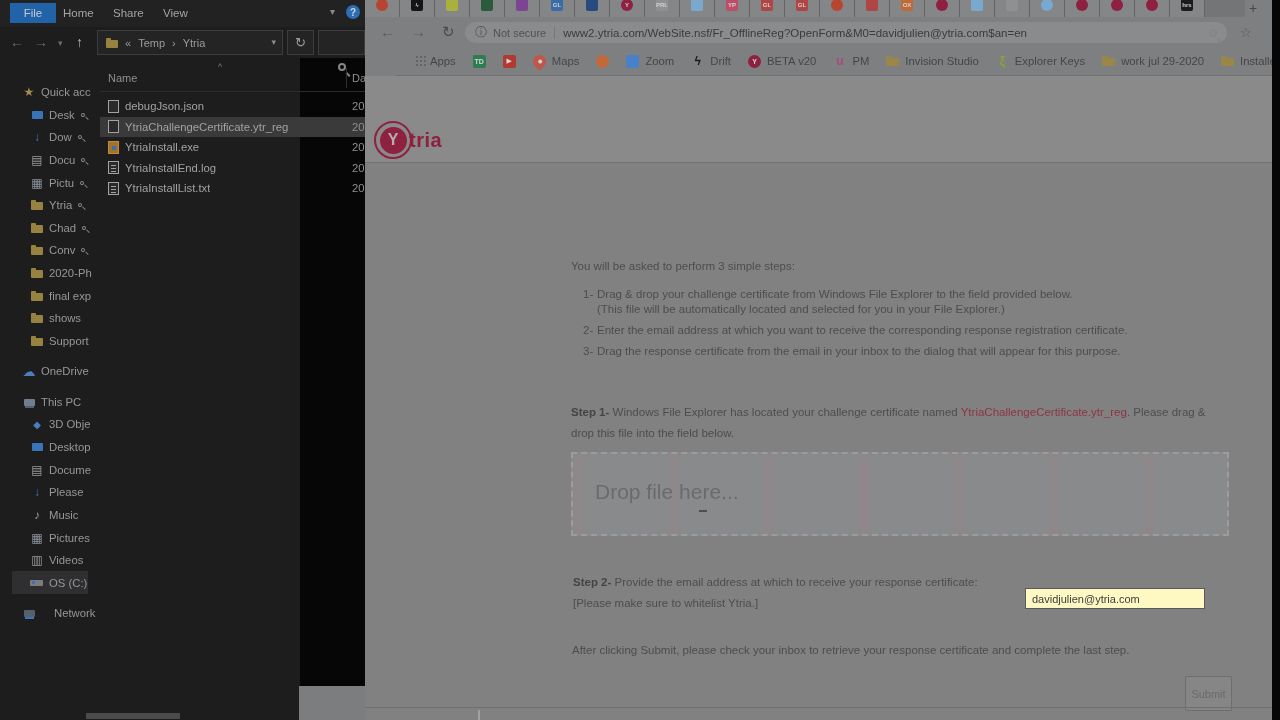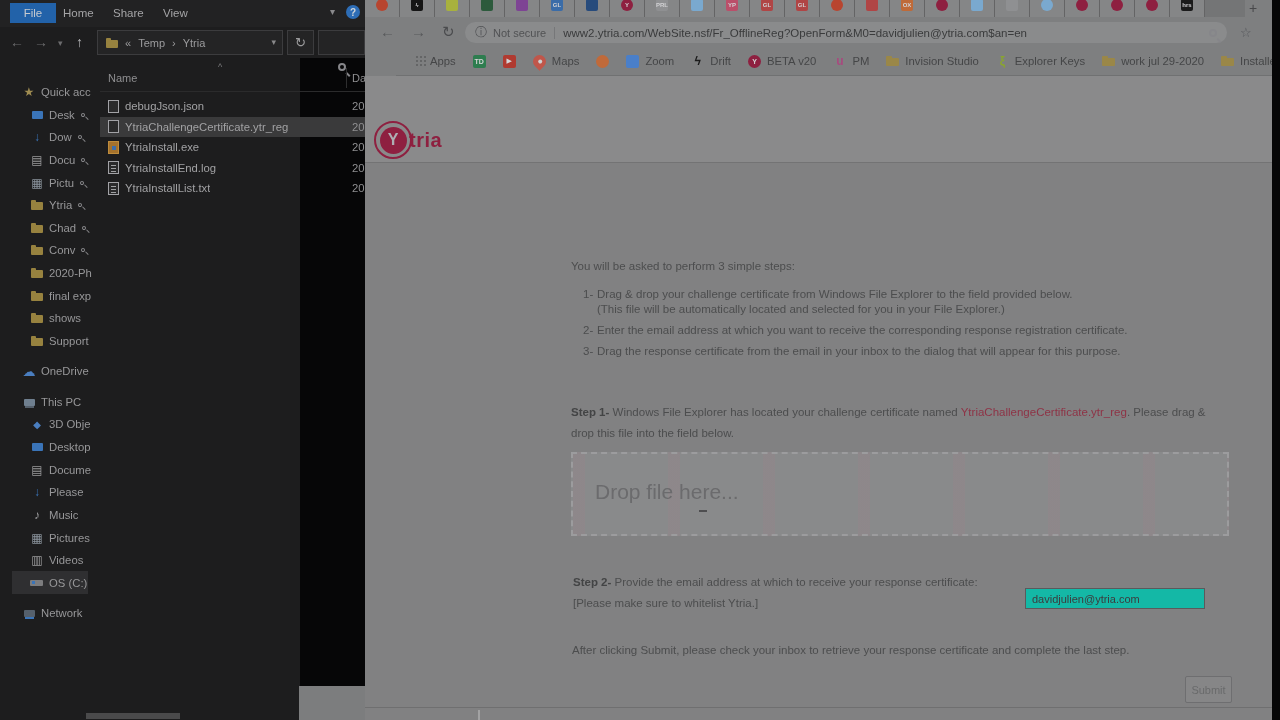--- a/index.html
+++ b/index.html
@@ -146,25 +146,25 @@
   #step1-para { position:absolute; left:206px; top:326px; width:655px; line-height:21px; }
   .b { font-weight:bold; color:#434445; }
   .link { color:#8e3346; }
   #dropzone { position:absolute; left:206px; top:376px; width:658px; height:84px;
               border:2px dashed #9c9c9e; background:#898a8b;
               background-image:repeating-linear-gradient(90deg, rgba(165,125,135,0.18) 0 12px, rgba(0,0,0,0) 12px 95px); }
   #droptext { position:absolute; left:22px; top:26px; font-size:21px; color:#6b6b6d; }
   #caret { position:absolute; left:126px; top:56px; width:8px; height:2px; background:#4e4e50; }
   #step2-line1 { position:absolute; left:208px; top:500px; }
   #step2-line2 { position:absolute; left:208px; top:521px; }
-  #email { position:absolute; left:660px; top:512px; width:180px; height:21px; background:#14b8a6;
+  #email { position:absolute; left:660px; top:512px; width:180px; height:21px; background:#fef9c3;
            border:1px solid #5a5a5c; font-size:11px; color:#3c3c3e; padding:0 6px;
            font-family:"Liberation Sans","DejaVu Sans",sans-serif; }
   #after { position:absolute; left:207px; top:568px; }
-  #submit { position:absolute; left:820px; top:600px; width:47px; height:27px; background:#868687;
+  #submit { position:absolute; left:820px; top:600px; width:47px; height:35px; background:#868687;
             border:1px solid #6e6e70; border-radius:2px; color:#696a6b; font-size:11px;
             display:flex; align-items:center; justify-content:center; }
   #footline { position:absolute; left:0; top:631px; width:907px; height:1px; background:#6f6f70; }
   #foottick { position:absolute; left:113px; top:634px; width:2px; height:10px; background:#a2a2a3; }
 
   
   #right-strip { position:absolute; left:1272px; top:0; width:8px; height:720px; background:#060607; }
   #win-frag { position:absolute; left:299px; top:686px; width:66px; height:34px; background:#7c7d7e; }
   #hscroll { position:absolute; left:86px; top:713px; width:94px; height:6px; background:#4a4a4b; }
 </style>
@@ -366,21 +366,21 @@
           <span>Videos</span>
         </span>
       </div>
       <div class="srow sel">
         <span class="lv1" style="display: flex; align-items: center;">
           <span class="sicon drive"></span>
           <span>OS (C:)</span>
         </span>
       </div>
       <div class="srow gap">
-        <span class="lv0" style="display: flex; align-items: center;">
+        <span class="lv0" style="display: flex; align-items: center; gap: 13px;">
           <span class="sicon network"></span>
           <span>Network</span>
         </span>
       </div>
     </div>
 </div>
 
 <div id="browser">
   <div id="tabstrip">
       <div class="tab">

